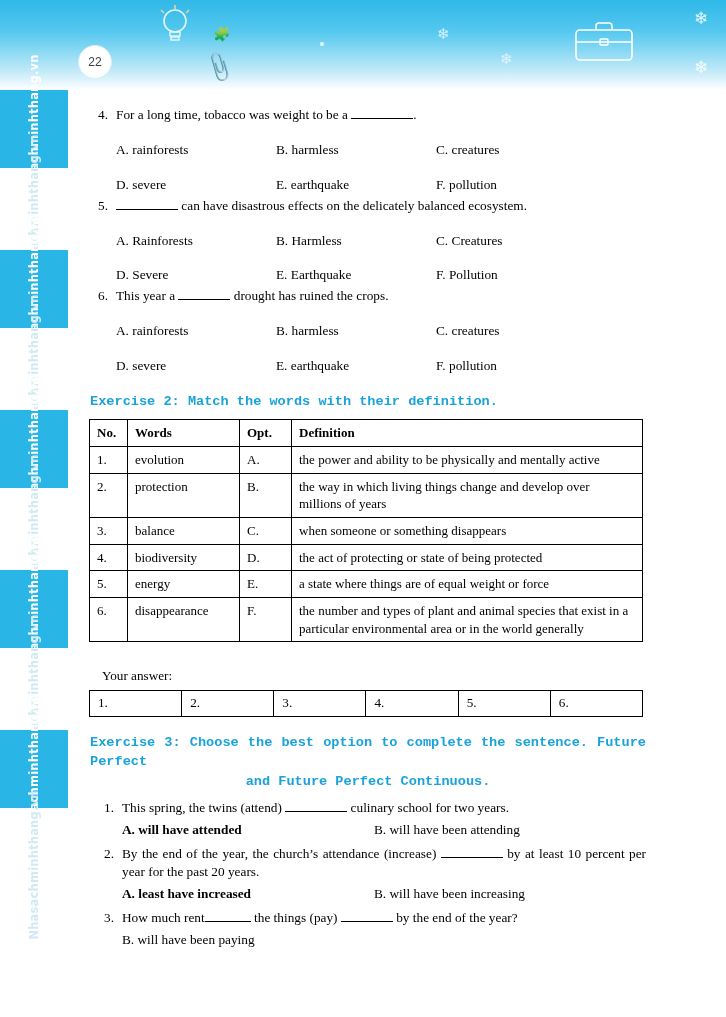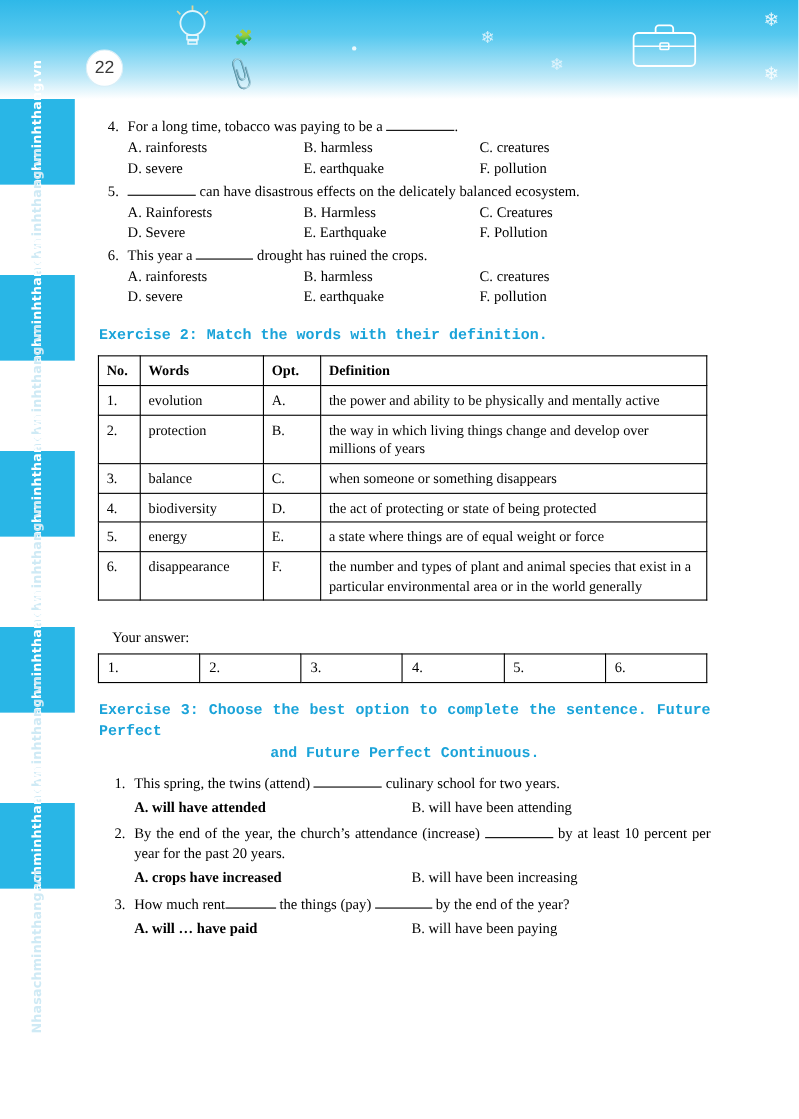--- a/index.html
+++ b/index.html
@@ -16,21 +16,21 @@
   .header {
     position:absolute; left:0; top:0; width:726px; height:90px;
     background:linear-gradient(180deg,#2fb8e8 0%, #55c8ef 35%, #bfe9f8 78%, #ffffff 100%);
     overflow:hidden;
   }
   .header-inner { position:relative; width:100%; height:100%; }
   .page-num {
     position:absolute; left:78px; top:45px; width:34px; height:34px;
     border-radius:50%; background:#ffffff; border:1px solid #d9eef7;
     color:#3b3b3b; font-family:"Liberation Sans", sans-serif;
-    font-size:16px; display:flex; align-items:center; justify-content:center;
+    font-size:12px; display:flex; align-items:center; justify-content:center;
   }
   .book-title {
     position:absolute; left:126px; top:51px;
     font-family:"DejaVu Sans", sans-serif; font-weight:bold;
     font-size:14.5px; color:#1a1a1a; letter-spacing:0.2px;
   }
   .deco { position:absolute; color:#ffffff; opacity:.85; }
   .bulb { left:155px; top:4px; }
   .snow1 { left:694px; top:8px; font-size:17px; color:#ffffff; }
   .snow2 { left:694px; top:57px; font-size:17px; color:#ffffff; }
@@ -60,21 +60,21 @@
   .content {
     position:absolute; left:90px; top:104px; width:556px;
     font-size:13.3px; line-height:1.42;
   }
   .q { display:flex; margin-top:2px; }
   .q .num { width:26px; text-align:right; padding-right:8px; flex:none; }
   .q .body { flex:1; }
   .blank { display:inline-block; border-bottom:1px solid #000; width:62px; height:12px; }
   .blank.sm { width:52px; }
   .blank.xs { width:46px; }
-  .opts { display:flex; margin-top:0; }
+  .opts { display:flex; margin-top:16px; }
   .opts span { display:inline-block; }
   .opt-a { width:160px; }
   .opt-b { width:160px; }
   .opt-c { width:160px; }
 
   h3.ex {
     color:#1aa3d9; font-family:Liberation Mono, monospace; font-weight:bold;
     font-size:13.6px; margin:16px 0 8px 0;
   }
 
@@ -171,21 +171,21 @@
   <div class="rail-block" style="top:718px;height:114px;background:#ffffff;">
     <span class="rail-text faint">Nhasachminhthang.vn</span>
   </div>
 </div>
 
 <div class="content">
 
   <div class="q">
     <div class="num">4.</div>
     <div class="body">
-      <span>For a long time, tobacco was paying to be a</span>
+      <span>For a long time, tobacco was weight to be a</span>
       <span class="blank"></span><span>.</span>
       <div class="opts">
         <span class="opt-a">A. rainforests</span>
         <span class="opt-b">B. harmless</span>
         <span class="opt-c">C. creatures</span>
       </div>
       <div class="opts">
         <span class="opt-a">D. severe</span>
         <span class="opt-b">E. earthquake</span>
         <span class="opt-c">F. pollution</span>
@@ -313,33 +313,32 @@
     </div>
   </div>
 
   <div class="q3">
     <div class="num">2.</div>
     <div class="body">
       <span>By the end of the year, the church’s attendance (increase)</span>
       <span class="blank"></span>
       <span>by at least 10 percent per year for the past 20 years.</span>
       <div class="ab">
-        <span class="a">A. crops have increased</span>
+        <span class="a">A. least have increased</span>
         <span>B. will have been increasing</span>
       </div>
     </div>
   </div>
 
   <div class="q3">
     <div class="num">3.</div>
     <div class="body">
       <span>How much rent</span><span class="blank xs"></span>
       <span>the things (pay)</span>
       <span class="blank sm"></span>
       <span>by the end of the year?</span>
       <div class="ab">
-        <span class="a">A. will … have paid</span>
         <span>B. will have been paying</span>
       </div>
     </div>
   </div>
 
 </div>
 
 </body></html>

